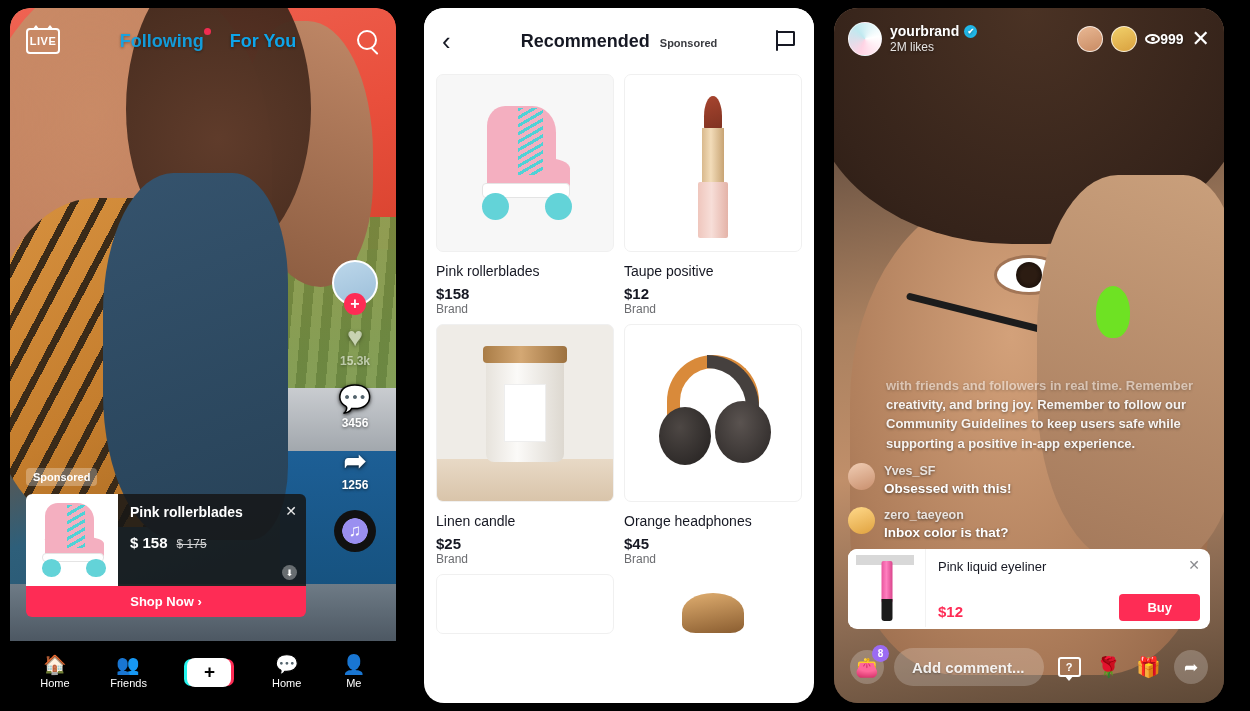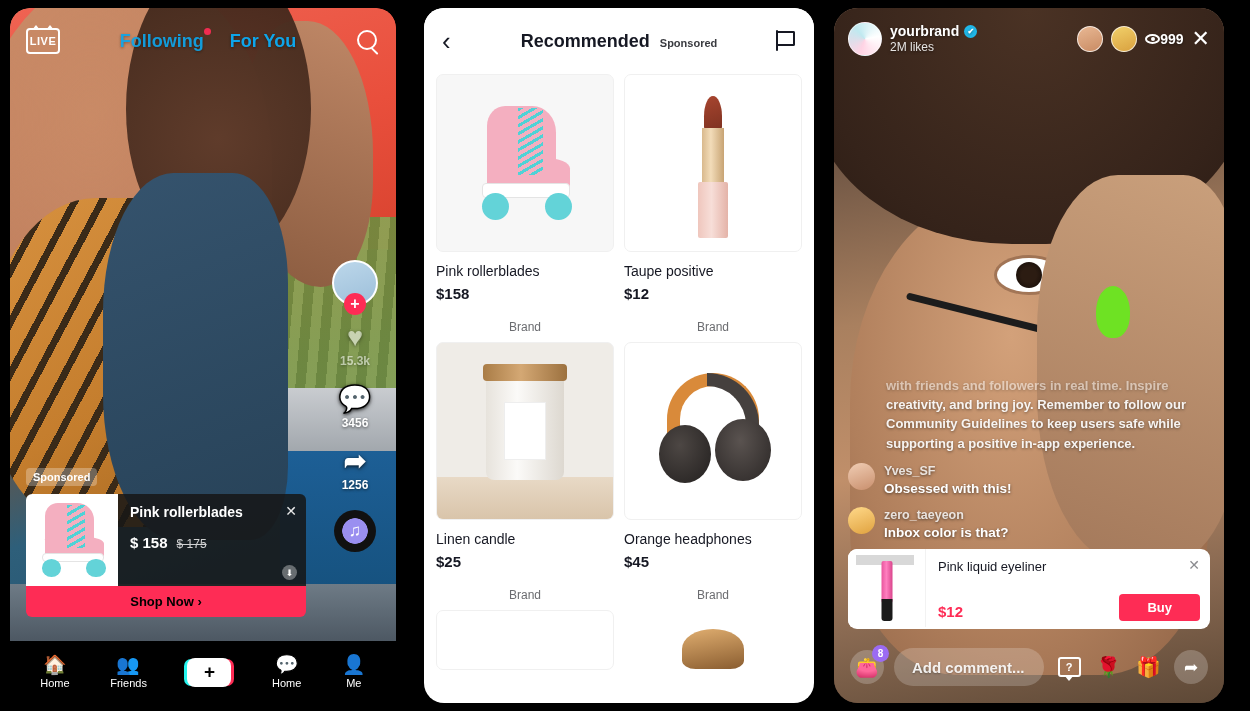--- a/index.html
+++ b/index.html
@@ -113,21 +113,21 @@
   .ad-thumb { width:92px; height:92px; background:#fff; position:relative; flex:none; }
   .ad-body { flex:1; padding:10px 10px 8px 12px; position:relative; color:#fff; }
   .ad-title { font-size:14px; font-weight:700; }
   .ad-prices { margin-top:14px; display:flex; align-items:baseline; gap:9px; }
   .ad-price { font-size:15px; font-weight:700; }
   .ad-strike { font-size:12px; opacity:.8; text-decoration:line-through; }
   .ad-close { position:absolute; right:9px; top:9px; color:#fff; font-size:14px; opacity:.9; }
   .ad-dl { position:absolute; right:9px; bottom:6px; width:15px;height:15px;border-radius:50%;
     background:rgba(255,255,255,.35); color:#fff; font-size:9px; display:flex;
     align-items:center;justify-content:center;}
-  .ad-cta { background:#fe2c55; color:#000000; text-align:center; padding:8px 0;
+  .ad-cta { background:#fe2c55; color:#ffffff; text-align:center; padding:8px 0;
     font-size:13px; font-weight:700; }
 
   
   .skate { position:absolute; inset:6px; }
   .skate .boot { position:absolute; left:16%; top:4%; width:62%; height:62%;
     border-radius:26% 34% 8% 12%; background:#f4afc0; }
   .skate .boot2 { position:absolute; left:16%; top:46%; width:74%; height:28%;
     border-radius:10% 30% 16% 18%; background:#f4afc0; }
   .skate .plate { position:absolute; left:12%; top:66%; width:78%; height:12%;
     border-radius:4px; background:#fff; border:1px solid #e4e4e4; }
@@ -163,21 +163,21 @@
   .flag-icon { width:22px; height:22px; position:relative; }
   .flag-icon:before{content:"";position:absolute;left:2px;top:0;width:2.4px;height:21px;background:#161823;border-radius:1px;}
   .flag-icon:after{content:"";position:absolute;left:4px;top:1px;width:15px;height:11px;
     border:2.4px solid #161823;border-left:none;border-radius:0 2px 2px 0;}
   .shop-grid { padding:0 12px; display:grid; grid-template-columns:1fr 1fr; gap:8px 10px; }
   .prod-card { background:#fff; }
   .prod-img { width:100%; height:178px; border-radius:7px; border:1px solid #f0f0f0;
     background:#f7f7f7; position:relative; overflow:hidden; }
   .prod-name { margin-top:11px; font-size:14px; color:#161823; }
   .prod-price { margin-top:6px; font-size:15px; font-weight:700; color:#161823; }
-  .prod-brand { margin-top:18px; font-size:12px; color:#6b6c70;text-align:center; }
+  .prod-brand { font-size:12px; color:#6b6c70; }
   .prod-img.short { height:60px; }
 
   
   .lipstick { position:absolute; left:50%; top:12%; transform:translateX(-50%);
     width:30px; height:140px; }
   .lipstick .tip { position:absolute; left:6px; top:0; width:18px; height:34px;
     background:linear-gradient(160deg,#a8452f,#7e3221); border-radius:50% 50% 18% 18%/60% 60% 10% 10%; }
   .lipstick .gold { position:absolute; left:4px; top:32px; width:22px; height:56px;
     background:linear-gradient(90deg,#d9b98d,#f2dcb9 40%,#c8a474); }
   .lipstick .base { position:absolute; left:0px; top:86px; width:30px; height:56px;
@@ -507,21 +507,21 @@
         <div class="viewer-av va2"></div>
         <div class="view-count">
           <span class="eye"></span>
           <span>999</span>
         </div>
         <div class="close-x">✕</div>
       </div>
     </div>
 
     <div class="sys-msg">
-      <span class="dim">with friends and followers in real time. Inspire</span>
+      <span class="dim">with friends and followers in real time. Remember</span>
       <span>creativity, and bring joy. Remember to follow our Community Guidelines to keep users safe while supporting a positive in-app experience.</span>
     </div>
 
     <div class="comments">
       <div class="cmt">
         <div class="cmt-av ca1"></div>
         <div class="cmt-txt">
           <div class="cmt-user">Yves_SF</div>
           <div class="cmt-body">Obsessed with this!</div>
         </div>

